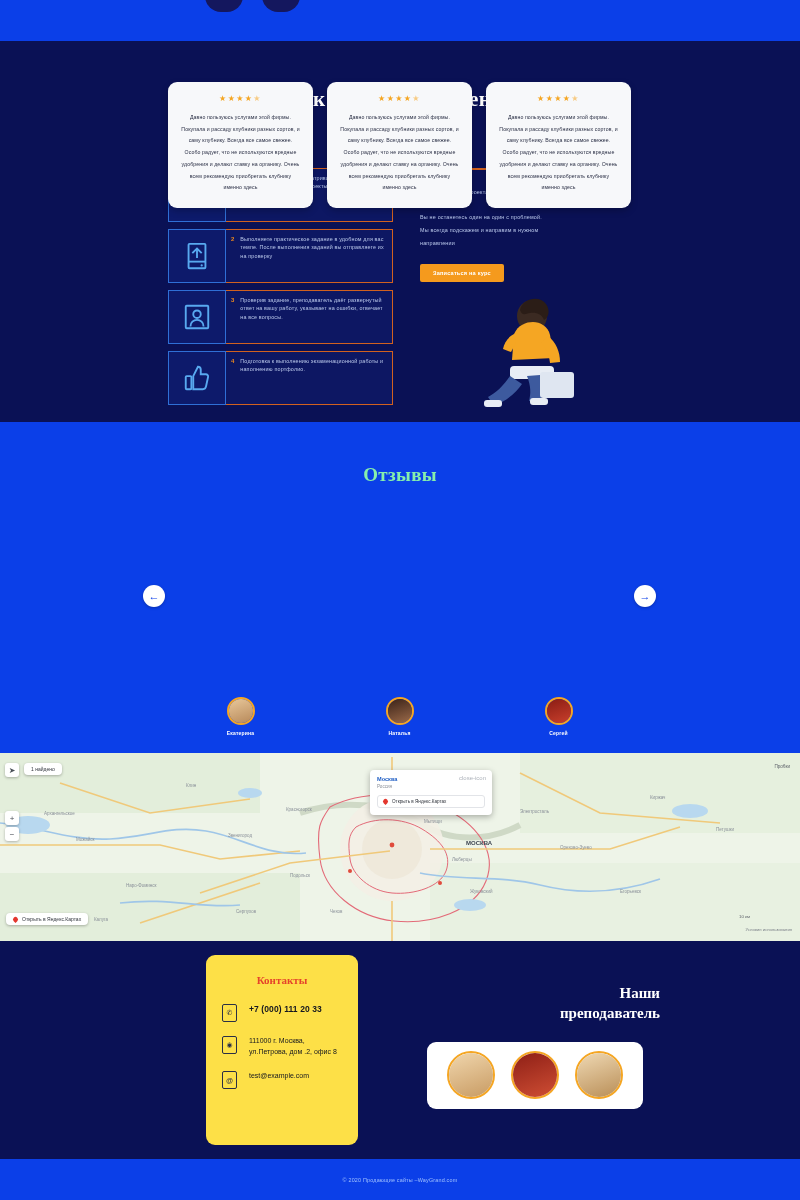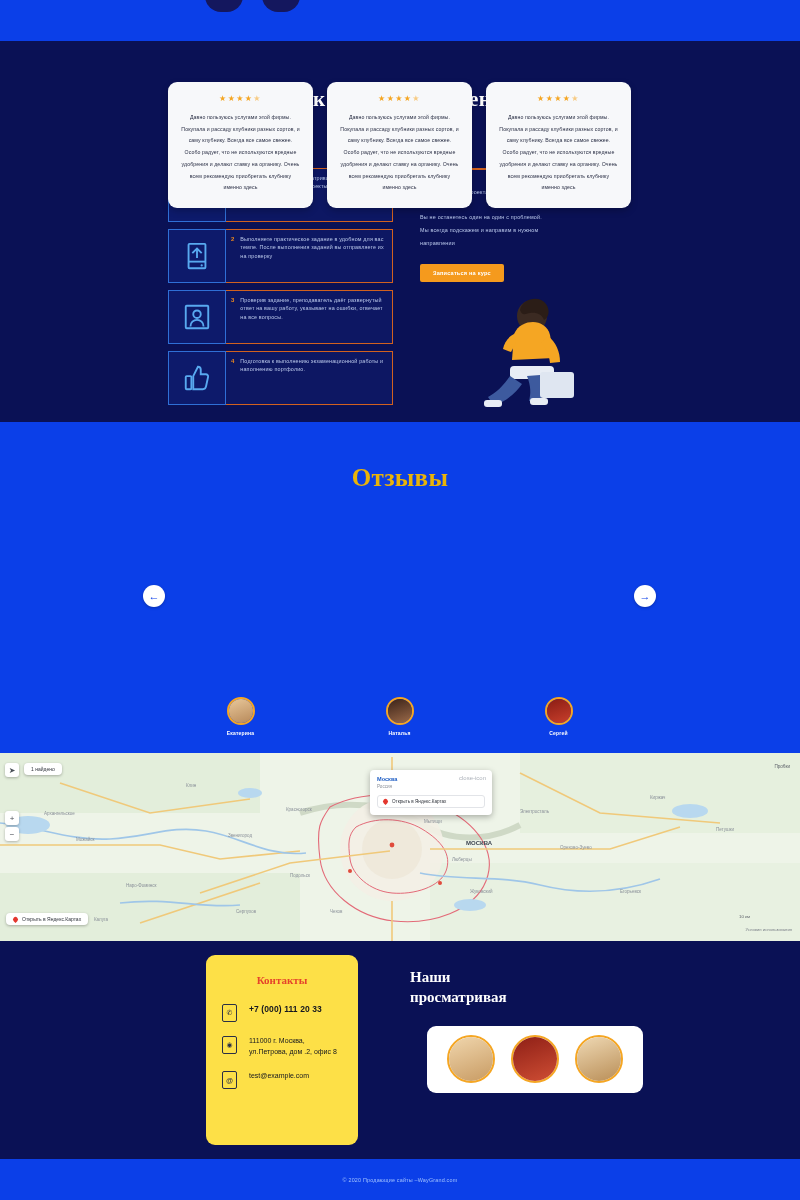--- a/index.html
+++ b/index.html
@@ -49,22 +49,22 @@
   .how-btn {
     margin-top:14px; display:inline-block; background:#f59a1d; color:#ffffff;
     font-size:5.6px; font-weight:bold; padding:6px 13px; border:none; border-radius:2px;
     letter-spacing:.2px; cursor:pointer;
   }
   .hero-person { position:absolute; left:470px; top:120px; width:110px; height:130px; }
 
   
   .sec-rev { position:absolute; top:422px; left:0; width:800px; height:331px; background:#0b3fe8; }
   .rev-title {
-    text-align:center; color:#eab308; font-family:"Liberation Serif", serif;
-    font-weight:bold; font-size:25px; padding-top:42px; letter-spacing:.3px;
+    text-align:center; color:#86efac; font-family:"Liberation Serif", serif;
+    font-weight:bold; font-size:19px; padding-top:42px; letter-spacing:.3px;
   }
   .rev-cards { position:absolute; top:82px; left:168px; width:464px; display:flex; gap:14px; }
   .rev-card {
     width:145px; background:#f7f8fa; border-radius:9px; padding:12px 13px 14px;
     box-shadow:0 3px 7px rgba(0,0,0,.22);
   }
   .stars { text-align:center; color:#f5a623; font-size:8px; letter-spacing:1.4px; margin-bottom:9px; }
   .stars .half { color:#f7cb84; }
   .rev-text { color:#2a2f45; font-size:5.2px; line-height:2.25; text-align:center; letter-spacing:.1px; }
   .arrow {
@@ -132,21 +132,21 @@
     font-weight:bold; font-size:11px; margin-bottom:18px;
   }
   .c-row { display:flex; align-items:flex-start; gap:12px; margin-bottom:14px; }
   .c-ico {
     width:15px; height:18px; flex:0 0 15px; border:1px solid #2a2f45; border-radius:2px;
     display:flex; align-items:center; justify-content:center; font-size:7px; color:#2a2f45;
   }
   .c-phone { font-size:8.5px; font-weight:bold; color:#14161f; letter-spacing:.1px; }
   .c-text { font-size:7px; color:#14161f; line-height:1.5; }
 
-  .teachers { position:absolute; top:26px; left:410px; width:250px; text-align:left; }
+  .teachers { position:absolute; top:42px; left:410px; width:250px; text-align:right; }
   .teachers-title {
     color:#ffffff; font-family:"Liberation Serif", serif; font-weight:bold;
     font-size:15px; line-height:1.35;
   }
   .teachers-card {
     margin:18px auto 0; width:216px; height:67px; background:#ffffff; border-radius:9px;
     display:flex; align-items:center; justify-content:center; gap:16px;
   }
   .t-av { width:48px; height:48px; border-radius:50%; border:2px solid #f5a623; overflow:hidden; position:relative; }
   .t-av i { position:absolute; inset:0; display:block; }
@@ -423,21 +423,21 @@
 
       <div class="c-row">
         <div class="c-ico">@</div>
         <div class="c-text">test@example.com</div>
       </div>
     </div>
 
     <div class="teachers">
       <div class="teachers-title">
         <div>Наши</div>
-        <div>просматривая</div>
+        <div>преподаватель</div>
       </div>
       <div class="teachers-card">
         <div class="t-av t1">
             <i></i>
           </div>
         <div class="t-av t2">
             <i></i>
           </div>
         <div class="t-av t3">
             <i></i>

